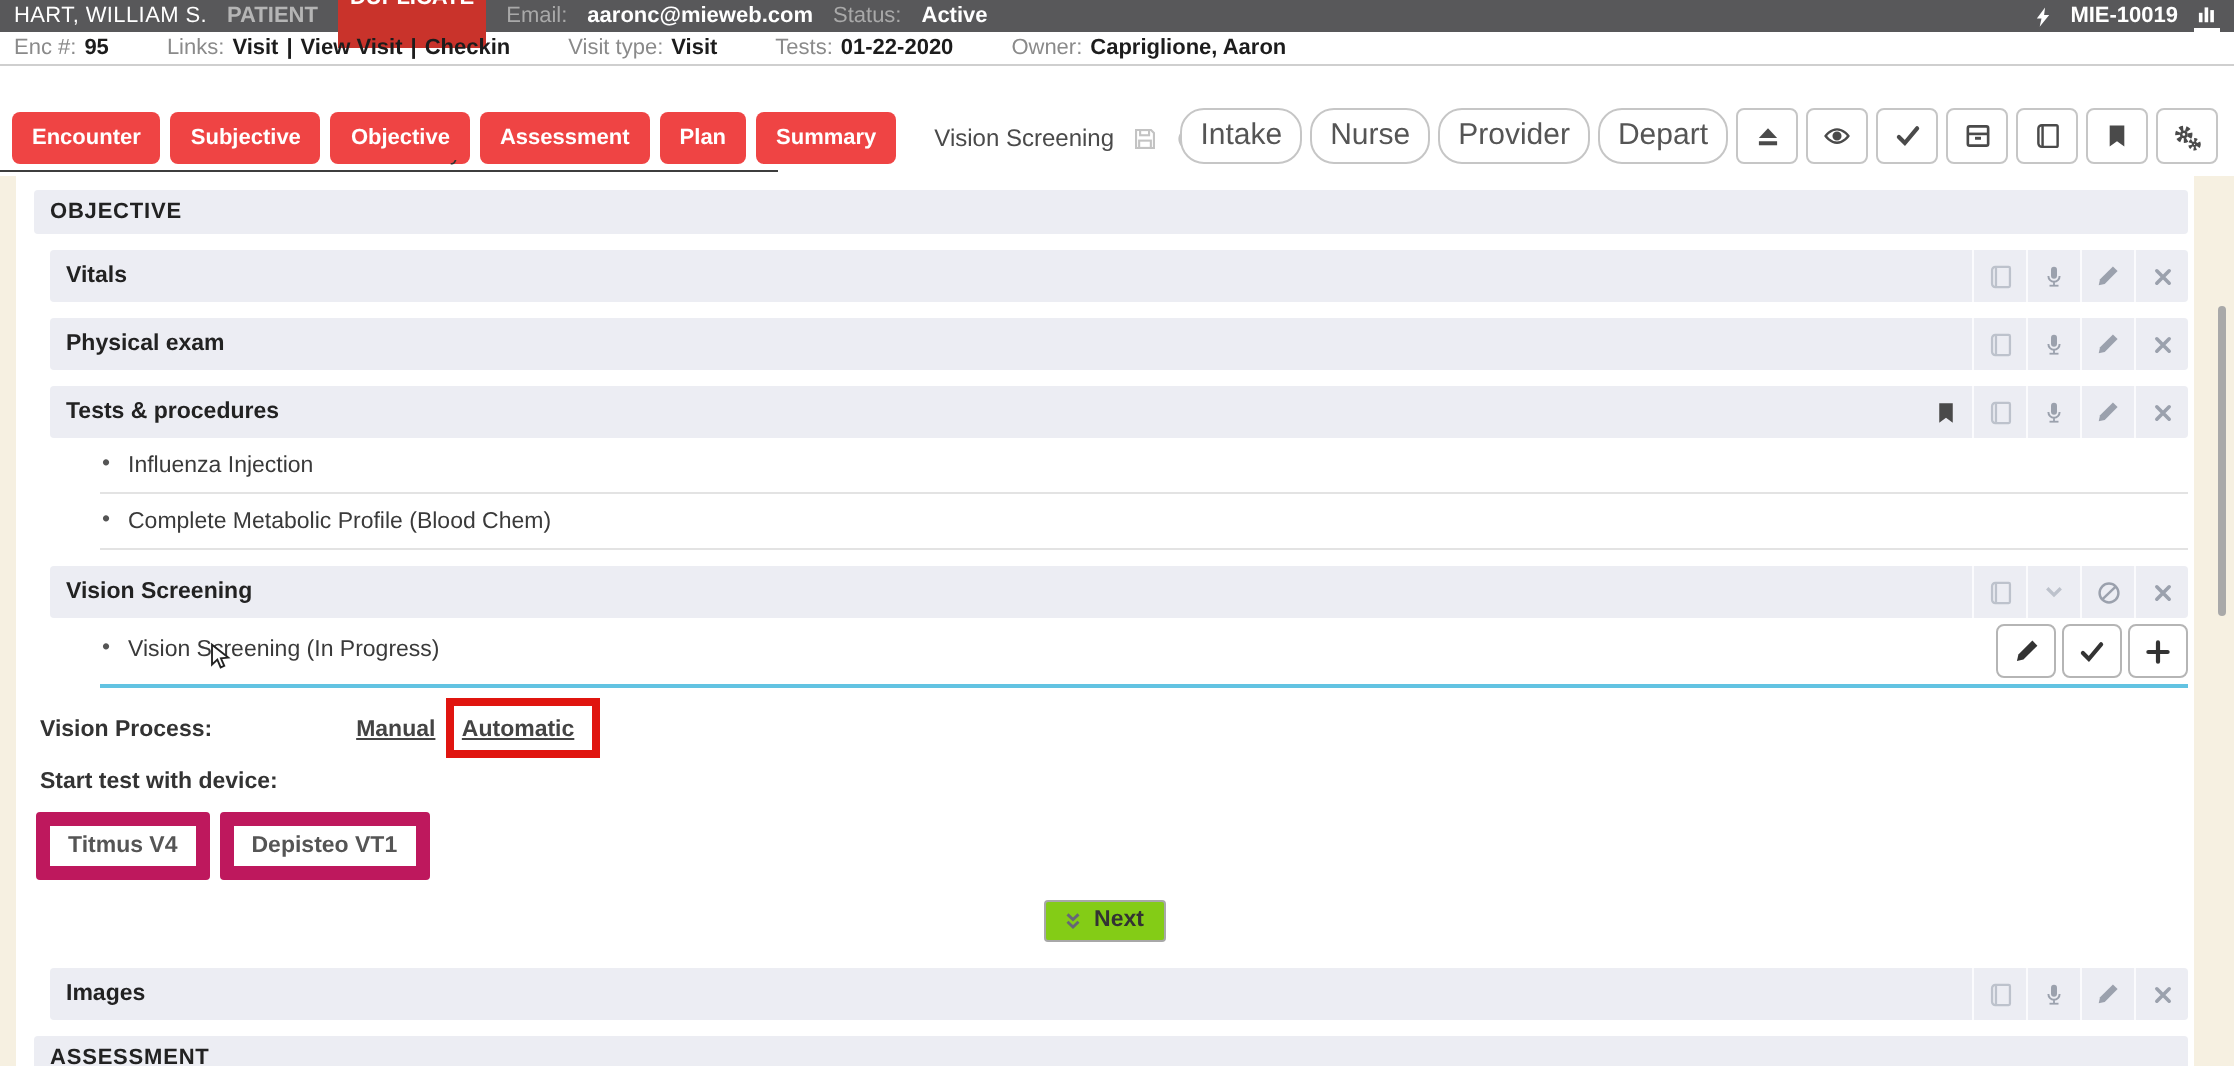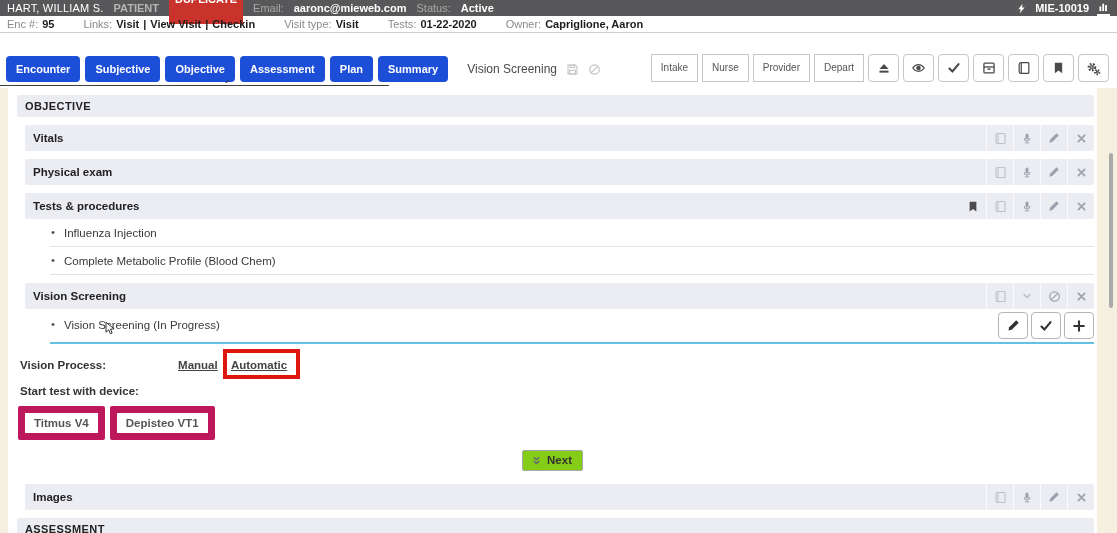--- a/index.html
+++ b/index.html
@@ -23,28 +23,28 @@
   .infobar { height:17px; background:#fff; border-bottom:1px solid #cfcfcf;
     display:flex; align-items:center; gap:29px; padding:0 7px; font-size:11px; }
   .infobar .grp { display:flex; gap:4px; align-items:center; }
   .infobar .lbl { color:#8a8a8a; }
   .infobar .val { color:#1c1c1c; font-weight:bold; }
   .infobar .sep { color:#1c1c1c; font-weight:bold; }
 
   
   .toolbar { height:55px; background:#fff; position:relative; }
   .tabs { position:absolute; left:6px; bottom:6px; display:flex; gap:5px; align-items:center; }
-  .tab { background:#1d4ed8; color:#fff; font-weight:bold; font-size:11px;
+  .tab { background:#ef4444; color:#fff; font-weight:bold; font-size:11px;
     padding:7px 10px; border-radius:4px; cursor:pointer; }
   .docarea { display:flex; align-items:center; gap:9px; margin-left:8px;
     color:#4a4a4a; font-size:12px; padding:0 6px; }
   .docarea .dicon { color:#c3c3c3; }
   .rightbtns { position:absolute; right:8px; bottom:6px; display:flex; gap:4px; align-items:center; }
-  .wbtn { background:#fff; border:1px solid #c6c6c6; border-radius:0;
-    font-size:10px; color:#555; padding:0 9px; height:28px; line-height:26px; }
+  .wbtn { background:#fff; border:1px solid #c6c6c6; border-radius:12px;
+    font-size:15px; color:#555; padding:0 9px; height:28px; line-height:26px; }
   .ibtn { background:#fff; border:1px solid #c6c6c6; border-radius:4px; width:31px;
     height:28px; display:flex; align-items:center; justify-content:center; color:#4a4a4a; }
   .toolbar-line { position:absolute; bottom:2px; left:0; width:389px; height:1px; background:#3d3d3d; }
   .clip-y { position:absolute; bottom:3px; left:225px; width:9px; height:5px; overflow:hidden; }
   .clip-y span { display:block; margin-top:-9px; font-size:11px; color:#333; }
 
   
   .content { position:absolute; top:88px; left:0; right:0; bottom:0; background:#f6f0e1; }
   .panel { position:absolute; top:0; bottom:0; left:8px; right:20px; background:#fff; padding-top:7px; }
   .scroll-thumb { position:absolute; right:4px; top:65px; width:4px; height:155px;

